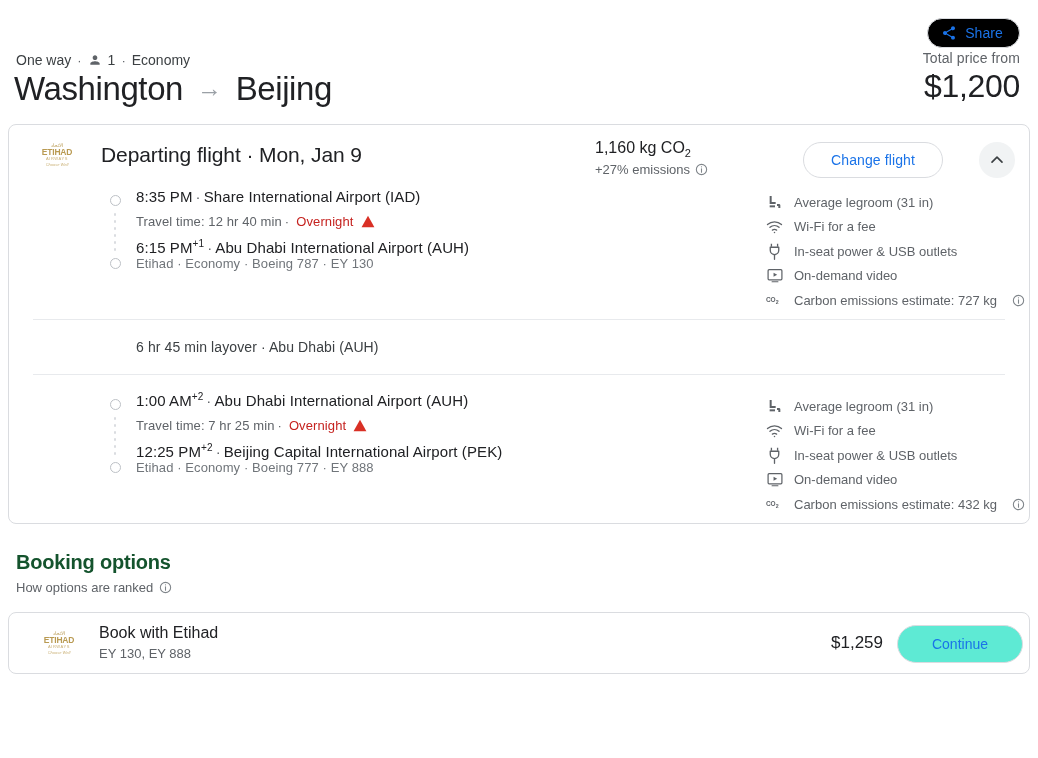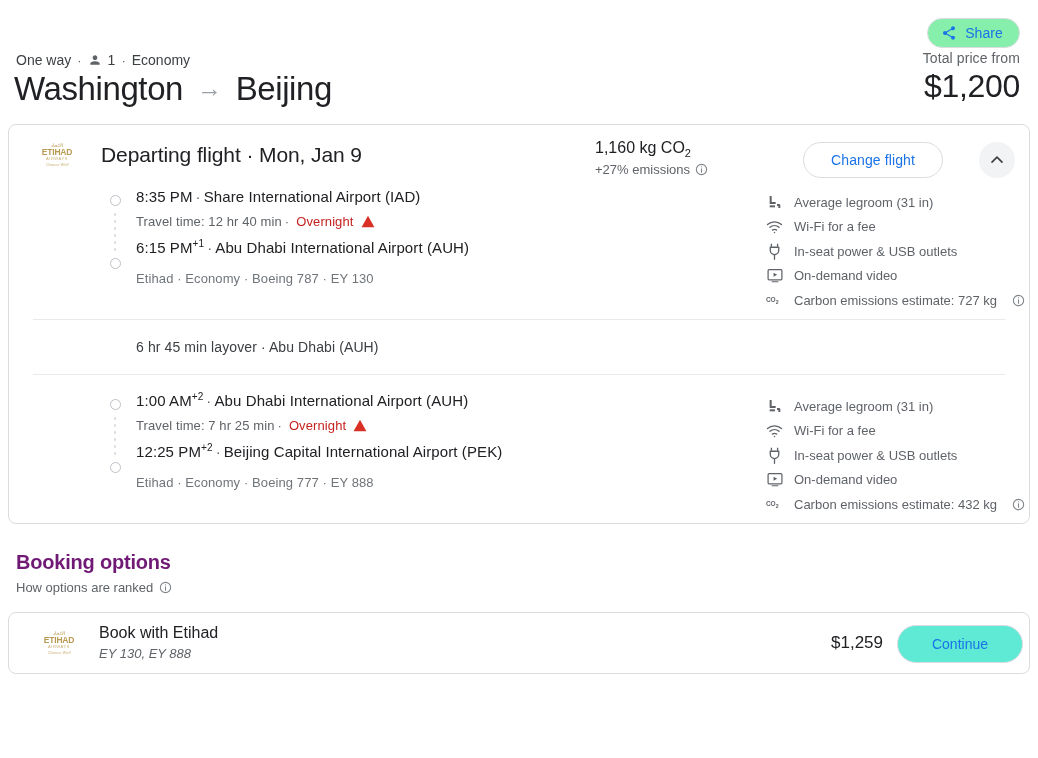--- a/index.html
+++ b/index.html
@@ -13,21 +13,21 @@
   }
   .page { position: relative; width: 1038px; height: 758px; padding: 0 8px; }
 
   
   .topbar { position: relative; height: 120px; }
   .share-btn {
     position: absolute; right: 10px; top: 18px;
     display: flex; align-items: center; gap: 8px;
     border: 1px solid #dadce0; border-radius: 16px;
     height: 30px; padding: 0 16px 0 13px;
-    background: #86efac; cursor: pointer;
+    background: #000000; cursor: pointer;
   }
   .share-btn .lbl { color: #1a73e8; font-size: 14px; font-weight: 500; letter-spacing: .1px;}
   .total-label {
     position: absolute; right: 10px; top: 50px;
     font-size: 14px; color: #5f6368; letter-spacing: .1px;
   }
   .total-price {
     position: absolute; right: 10px; top: 68px;
     font-size: 32px; font-weight: 400; letter-spacing: -.3px; color: #202124;
   }
@@ -123,49 +123,49 @@
   .leg-body { position: absolute; left: 127px; top: 0; }
   .lrow { font-size: 15px; color: #202124; letter-spacing: .1px; }
   .lrow .sep { color: #5f6368; padding: 0 3px; }
   .lrow sup { font-size: 10px; }
   .lrow.travel {
     font-size: 13px; color: #5f6368; margin: 9px 0 9px 0;
     display: flex; align-items: center;
   }
   .lrow.travel .overnight { color: #c5221f; margin-left: 4px; }
   .warn-tri { display: inline-block; margin-left: 7px; }
-  .lmeta { font-size: 13px; color: #70757a; margin-top: 15px; letter-spacing: .1px; }
+  .lmeta { font-size: 13px; color: #70757a; letter-spacing: .1px; }
 
   .amenities { position: absolute; left: 757px; top: 4px; }
   .am-row {
     display: flex; align-items: center; gap: 11px;
     font-size: 13px; color: #5f6368; height: 22px; margin-bottom: 2.5px;
   }
   .am-row .ic { width: 17px; display: flex; align-items: center; justify-content: center; flex: none; }
   .am-row .info { margin-left: 4px; }
 
   .divider { height: 1px; background: #e8eaed; margin: 0 24px; }
   .layover {
     font-size: 14px; color: #3c4043; padding: 19px 0 19px 127px; letter-spacing: .1px;
   }
 
   
   .booking-head { margin-top: 27px; padding-left: 8px; }
-  .booking-head .t { font-size: 20px; font-weight: 700; color: #701a75; letter-spacing: -.2px;}
+  .booking-head .t { font-size: 20px; font-weight: 700; color: #14532d; letter-spacing: -.2px;}
   .booking-head .r {
     font-size: 13px; color: #5f6368; margin-top: 6px;
     display: flex; align-items: center; gap: 6px;
   }
   .book-card {
     margin-top: 17px; border: 1px solid #dadce0; border-radius: 8px;
     background: #fff; height: 62px; position: relative;
   }
   .book-card .etihad-logo { left: 26px; top: 12px; }
   .book-title { position: absolute; left: 90px; top: 11px; font-size: 16px; color: #202124; }
-  .book-sub { position: absolute; left: 90px; top: 33px; font-size: 13px; color: #5f6368; font-style: italic; }
+  .book-sub { position: absolute; left: 90px; top: 33px; font-size: 13px; color: #5f6368; }
   .book-price { position: absolute; left: 822px; top: 20px; font-size: 17px; color: #202124; }
   .continue-btn {
     position: absolute; left: 888px; top: 12px;
     width: 126px; height: 38px; border: 1px solid #dadce0; border-radius: 19px;
     background: #5eead4; color: #1a73e8; font-size: 14px; font-weight: 500;
     display: flex; align-items: center; justify-content: center; cursor: pointer;
   }
   svg { display: block; }
 </style>
 </head>

